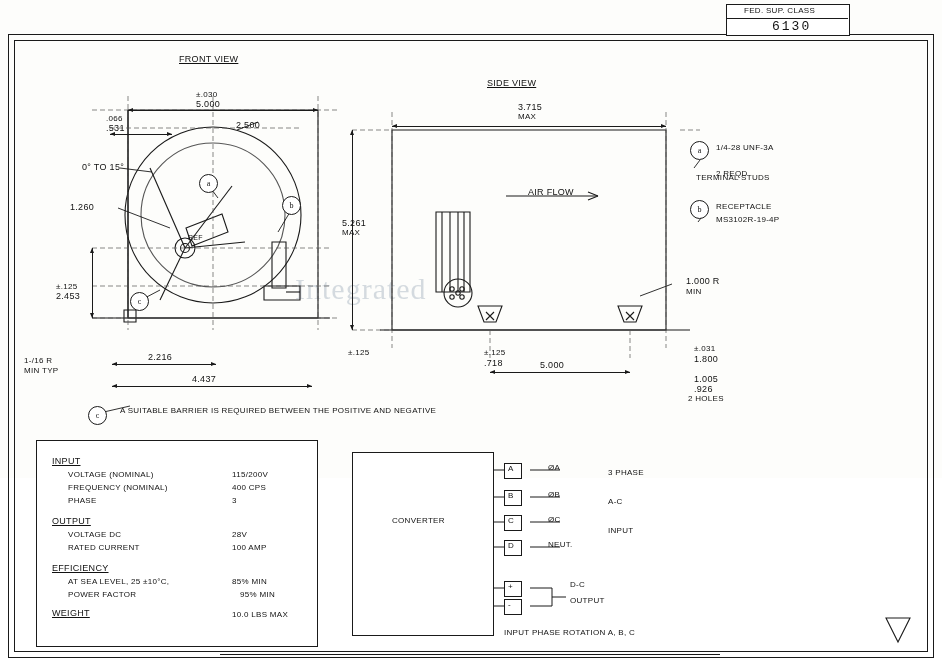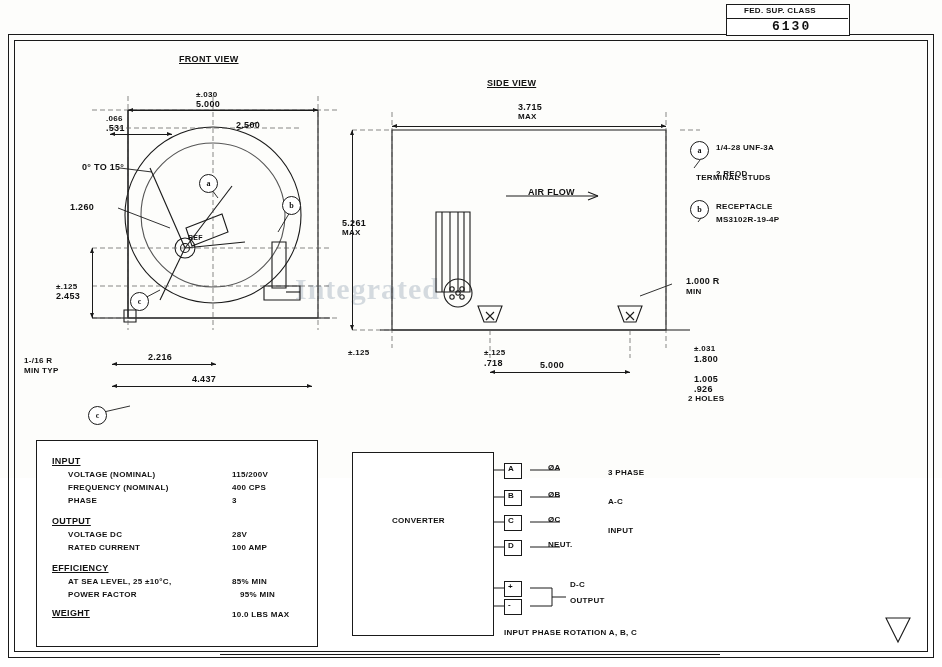--- a/index.html
+++ b/index.html
@@ -1,17 +1,17 @@
 <!DOCTYPE html>
 <html><head>
 <meta charset="utf-8">
 <style>
   html,body{margin:0;padding:0;background:#fff;}
   body{width:942px;height:667px;overflow:hidden;font-family:"Liberation Sans",sans-serif;}
-  #sheet{position:relative;width:942px;height:478px;background:#fdfdfb;color:#111;font-weight:bold;}
+  #sheet{position:relative;width:942px;height:478px;background:#fdfdfb;color:#111;}
 
   .ln{position:absolute;background:#1a1a1a;}
   .h{height:1px;}
 
   .txt{position:absolute;font-family:"Liberation Sans",sans-serif;color:#111;white-space:pre;letter-spacing:.3px;}
   .t8{font-size:8px;}
   .t7{font-size:7px;}
   .t9{font-size:9px;}
   .t13{font-size:13px;}
   .ul{text-decoration:underline;}
@@ -230,20 +230,21 @@
   <div class="bubble" style="left:690px;top:141px;">a</div>
   <div class="bubble" style="left:690px;top:200px;">b</div>
   <div class="bubble" style="left:88px;top:406px;">c</div>
 
   <div class="txt t8" style="left:716px;top:143px;">1/4-28 UNF-3A</div>
   <div class="txt t8" style="left:696px;top:156px;margin-top:17px;">TERMINAL STUDS</div>
   <div class="txt t8" style="left:716px;top:169px;">2 REQD</div>
   <div class="txt t8" style="left:716px;top:202px;">RECEPTACLE</div>
   <div class="txt t8" style="left:716px;top:215px;">MS3102R-19-4P</div>
 
+  <div class="txt t8" style="left:120px;top:406px;">A SUITABLE BARRIER IS REQUIRED BETWEEN THE POSITIVE AND NEGATIVE</div>
 
   <div class="legend-box"></div>
 
   <div class="txt t9 ul" style="left:52px;top:456px;">INPUT</div>
   <div class="txt t8" style="left:68px;top:470px;">VOLTAGE (NOMINAL)</div>
   <div class="txt t8" style="left:232px;top:470px;">115/200V</div>
   <div class="txt t8" style="left:68px;top:483px;">FREQUENCY (NOMINAL)</div>
   <div class="txt t8" style="left:232px;top:483px;">400 CPS</div>
   <div class="txt t8" style="left:68px;top:496px;">PHASE</div>
   <div class="txt t8" style="left:232px;top:496px;">3</div>

